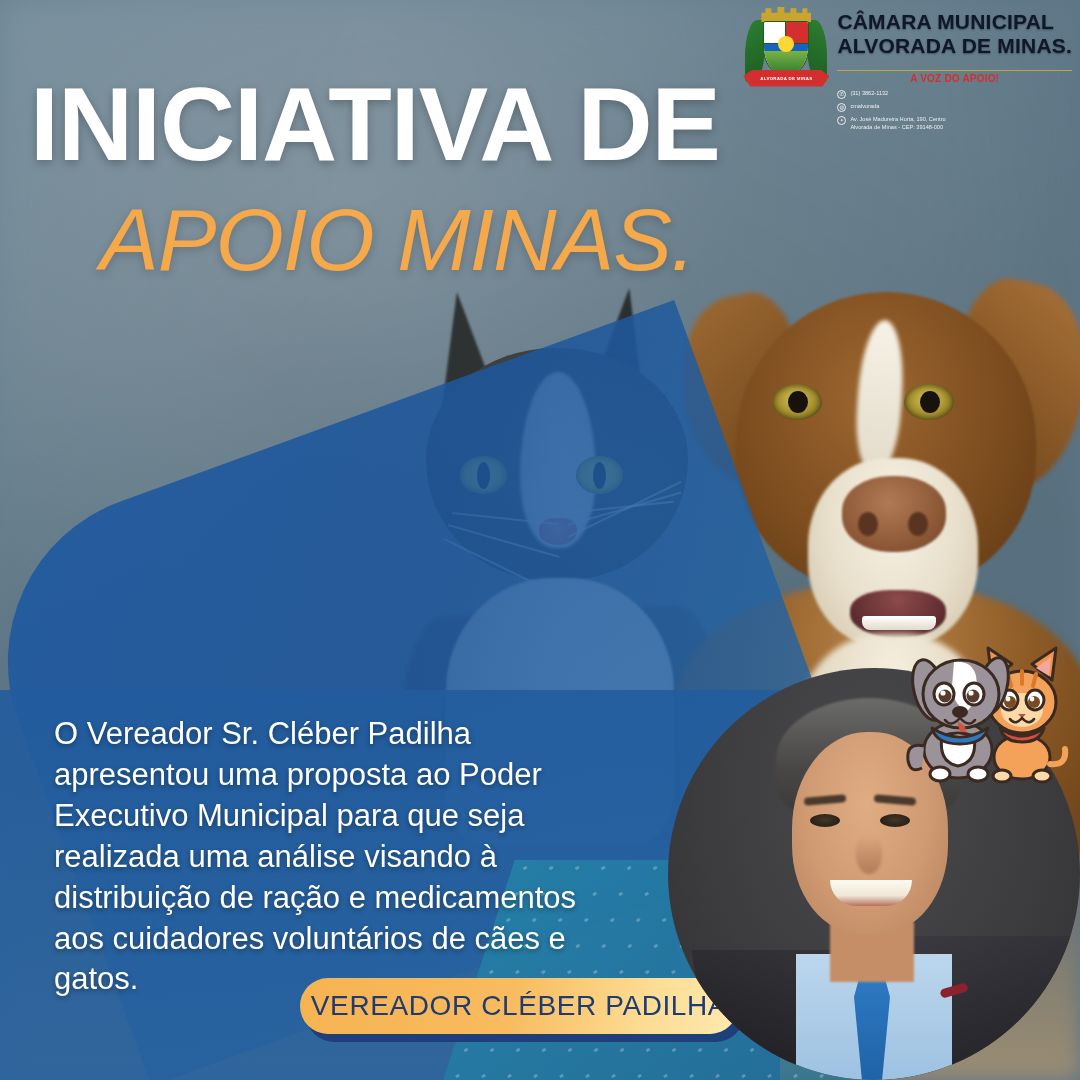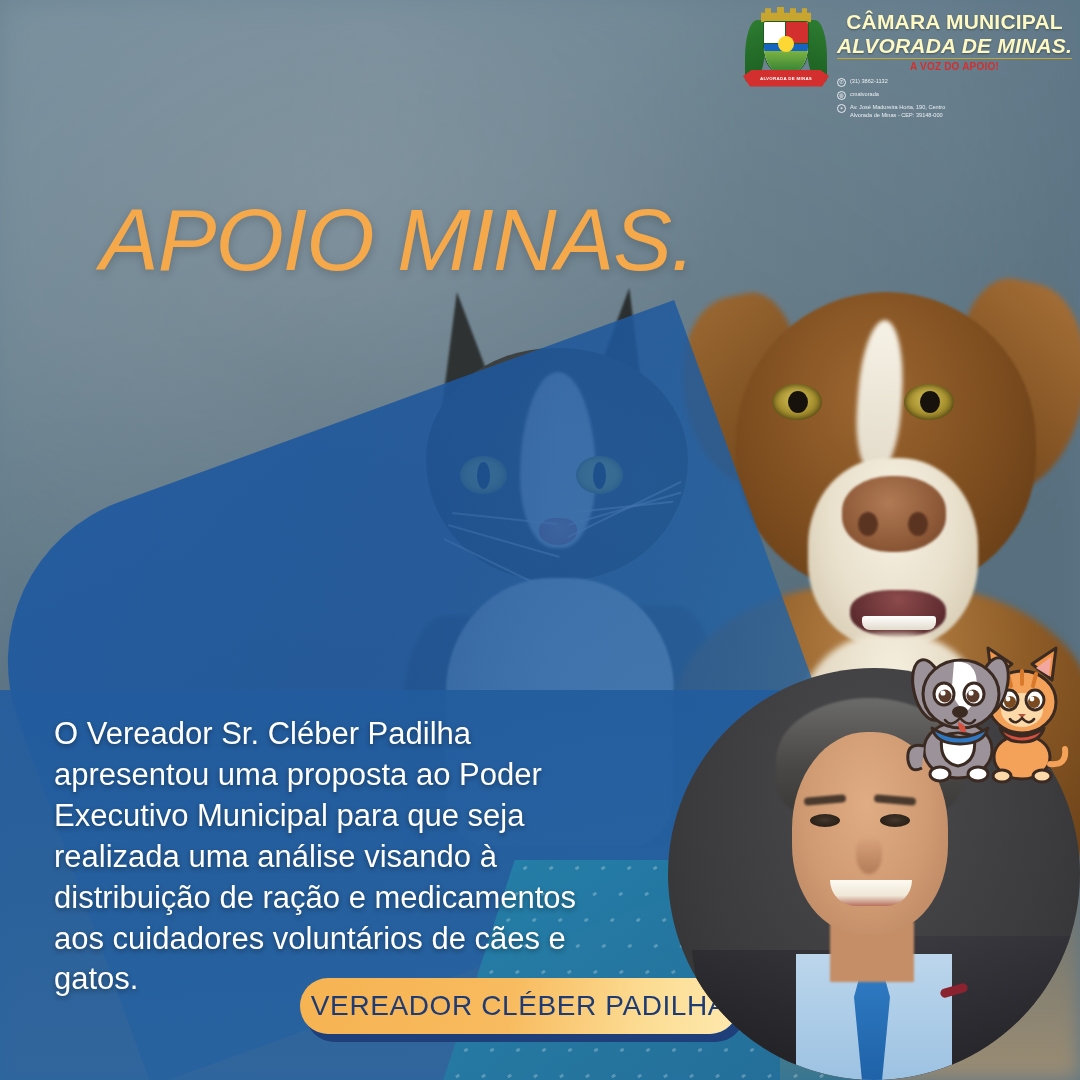--- a/index.html
+++ b/index.html
@@ -127,23 +127,23 @@
   .crest .leafL{position:absolute;left:2px;top:16px;width:20px;height:62px;border-radius:60% 10% 60% 10%;
     background:linear-gradient(160deg,#2e7d32,#1b5e20);}
   .crest .leafR{position:absolute;right:2px;top:16px;width:20px;height:62px;border-radius:10% 60% 10% 60%;
     background:linear-gradient(200deg,#2e7d32,#1b5e20);}
   .crest .banner{position:absolute;left:0;bottom:8px;width:86px;height:20px;background:#d32f2f;
     clip-path:polygon(0 40%,10% 10%,90% 10%,100% 40%,92% 92%,8% 92%);
     display:flex;align-items:center;justify-content:center;}
   .crest .banner span{font-size:4.4px;color:#fff;letter-spacing:.3px;white-space:nowrap;font-weight:bold;}
 
   .logotext{padding-top:6px;}
-  .logotext .l1,.logotext .l2{color:#fef9c3;font-weight:bold;letter-spacing:.2px;line-height:1.12;
-    font-size:21px;text-shadow:0 1px 2px rgba(0,0,0,.35);white-space:nowrap;text-align:center;}
-  .logotext .l2{border-bottom:1.5px solid #c8a52e;padding-bottom:1px;display:inline-block;font-style:italic;}
+  .logotext .l1,.logotext .l2{color:#0f172a;font-weight:bold;letter-spacing:.2px;line-height:1.12;
+    font-size:21px;text-shadow:0 1px 2px rgba(0,0,0,.35);white-space:nowrap;}
+  .logotext .l2{border-bottom:1.5px solid #c8a52e;padding-bottom:13px;display:inline-block;}
   .logotext .tag{color:#d32f2f;font-size:10px;font-weight:bold;text-align:center;margin-top:2px;letter-spacing:.2px;}
   .contact{margin-top:5px;display:flex;flex-direction:column;gap:3px;}
   .crow{display:flex;align-items:flex-start;gap:4px;}
   .cicon{width:9px;height:9px;border-radius:50%;border:1px solid rgba(255,255,255,.85);flex:none;
     display:flex;align-items:center;justify-content:center;color:rgba(255,255,255,.9);font-size:5.5px;line-height:1;margin-top:1px;}
   .ctext{color:rgba(255,255,255,.88);font-size:5.6px;line-height:1.5;white-space:nowrap;}
 
   
   .h1{position:absolute;left:30px;top:76px;font-size:104px;font-weight:bold;color:#fff;
     letter-spacing:-1px;line-height:.94;font-stretch:condensed;text-shadow:0 3px 10px rgba(0,0,0,.25);}
@@ -285,20 +285,21 @@
           <div class="cicon">⌖</div>
           <div>
             <div class="ctext">Av. José Madureira Horta, 190, Centro</div>
             <div class="ctext">Alvorada de Minas - CEP: 39148-000</div>
           </div>
         </div>
       </div>
     </div>
   </div>
 
+  <div class="h1">INICIATIVA DE</div>
   <div class="h2">APOIO MINAS.</div>
 
   <div class="body">
     <p>O Vereador Sr. Cléber Padilha apresentou uma proposta ao Poder Executivo Municipal para que seja realizada uma análise visando à distribuição de ração e medicamentos aos cuidadores voluntários de cães e gatos.</p>
   </div>
 
   <div class="cta">
     <span>VEREADOR CLÉBER PADILHA</span>
   </div>
 

